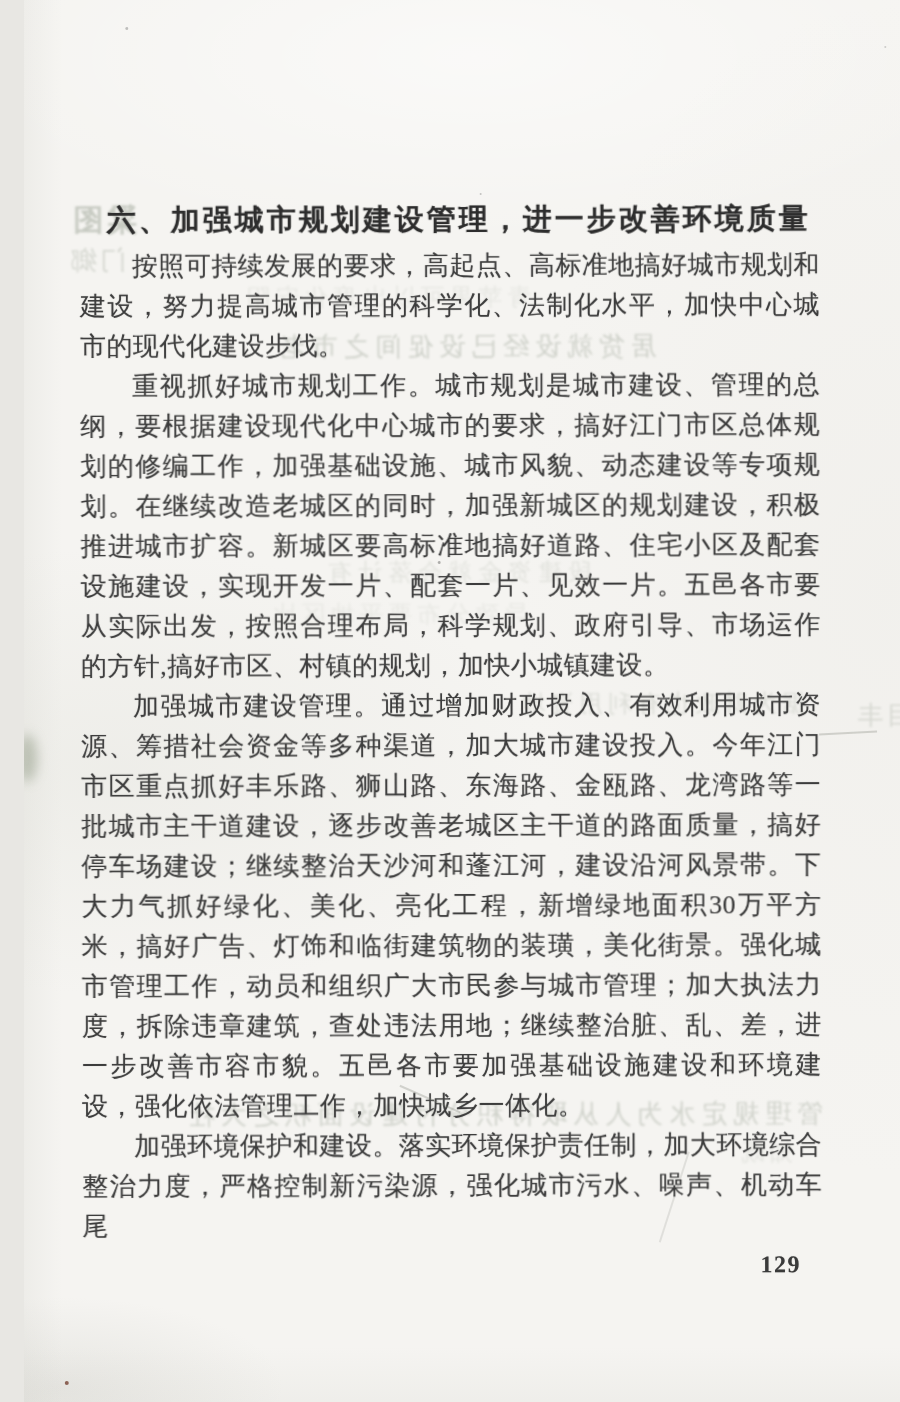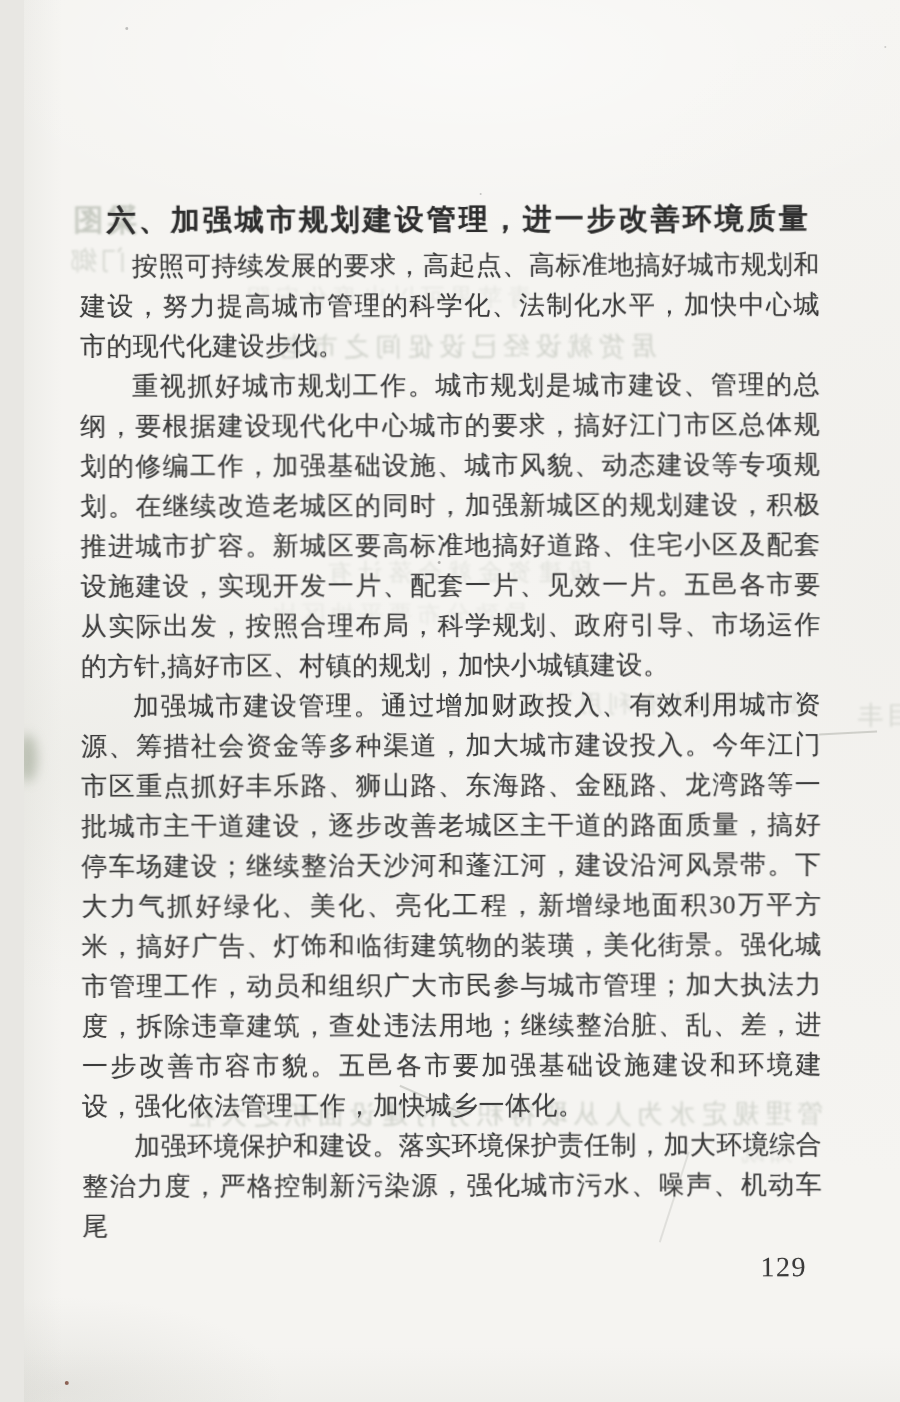--- a/index.html
+++ b/index.html
@@ -36,22 +36,23 @@
     text-shadow:0 0 1px rgba(45,45,45,0.4);
   }
   .body-para{
     margin:0;font-size:26px;line-height:40px;letter-spacing:0.43px;
     text-indent:2em;text-align:justify;
     text-justify:inter-ideograph;
     text-shadow:0 0 1px rgba(60,60,60,0.35);
   }
   .page-number{
     position:absolute;left:735px;top:1252px;
-    font-size:28px;letter-spacing:1.5px;color:#3a3a3a;
+    font-size:24px;letter-spacing:1.5px;color:#3a3a3a;
     text-shadow:0 0 1px rgba(60,60,60,0.3);
+    font-weight:bold;
   }
 
   
   .ghost{
     position:absolute;white-space:nowrap;color:#9aa294;
     transform:scaleX(-1);filter:blur(1.1px);
     font-family:"Liberation Serif","DejaVu Serif",serif;
     pointer-events:none;
   }
   .g0{left:46px;top:199px;font-size:30px;font-weight:bold;opacity:.5;letter-spacing:4px;}

